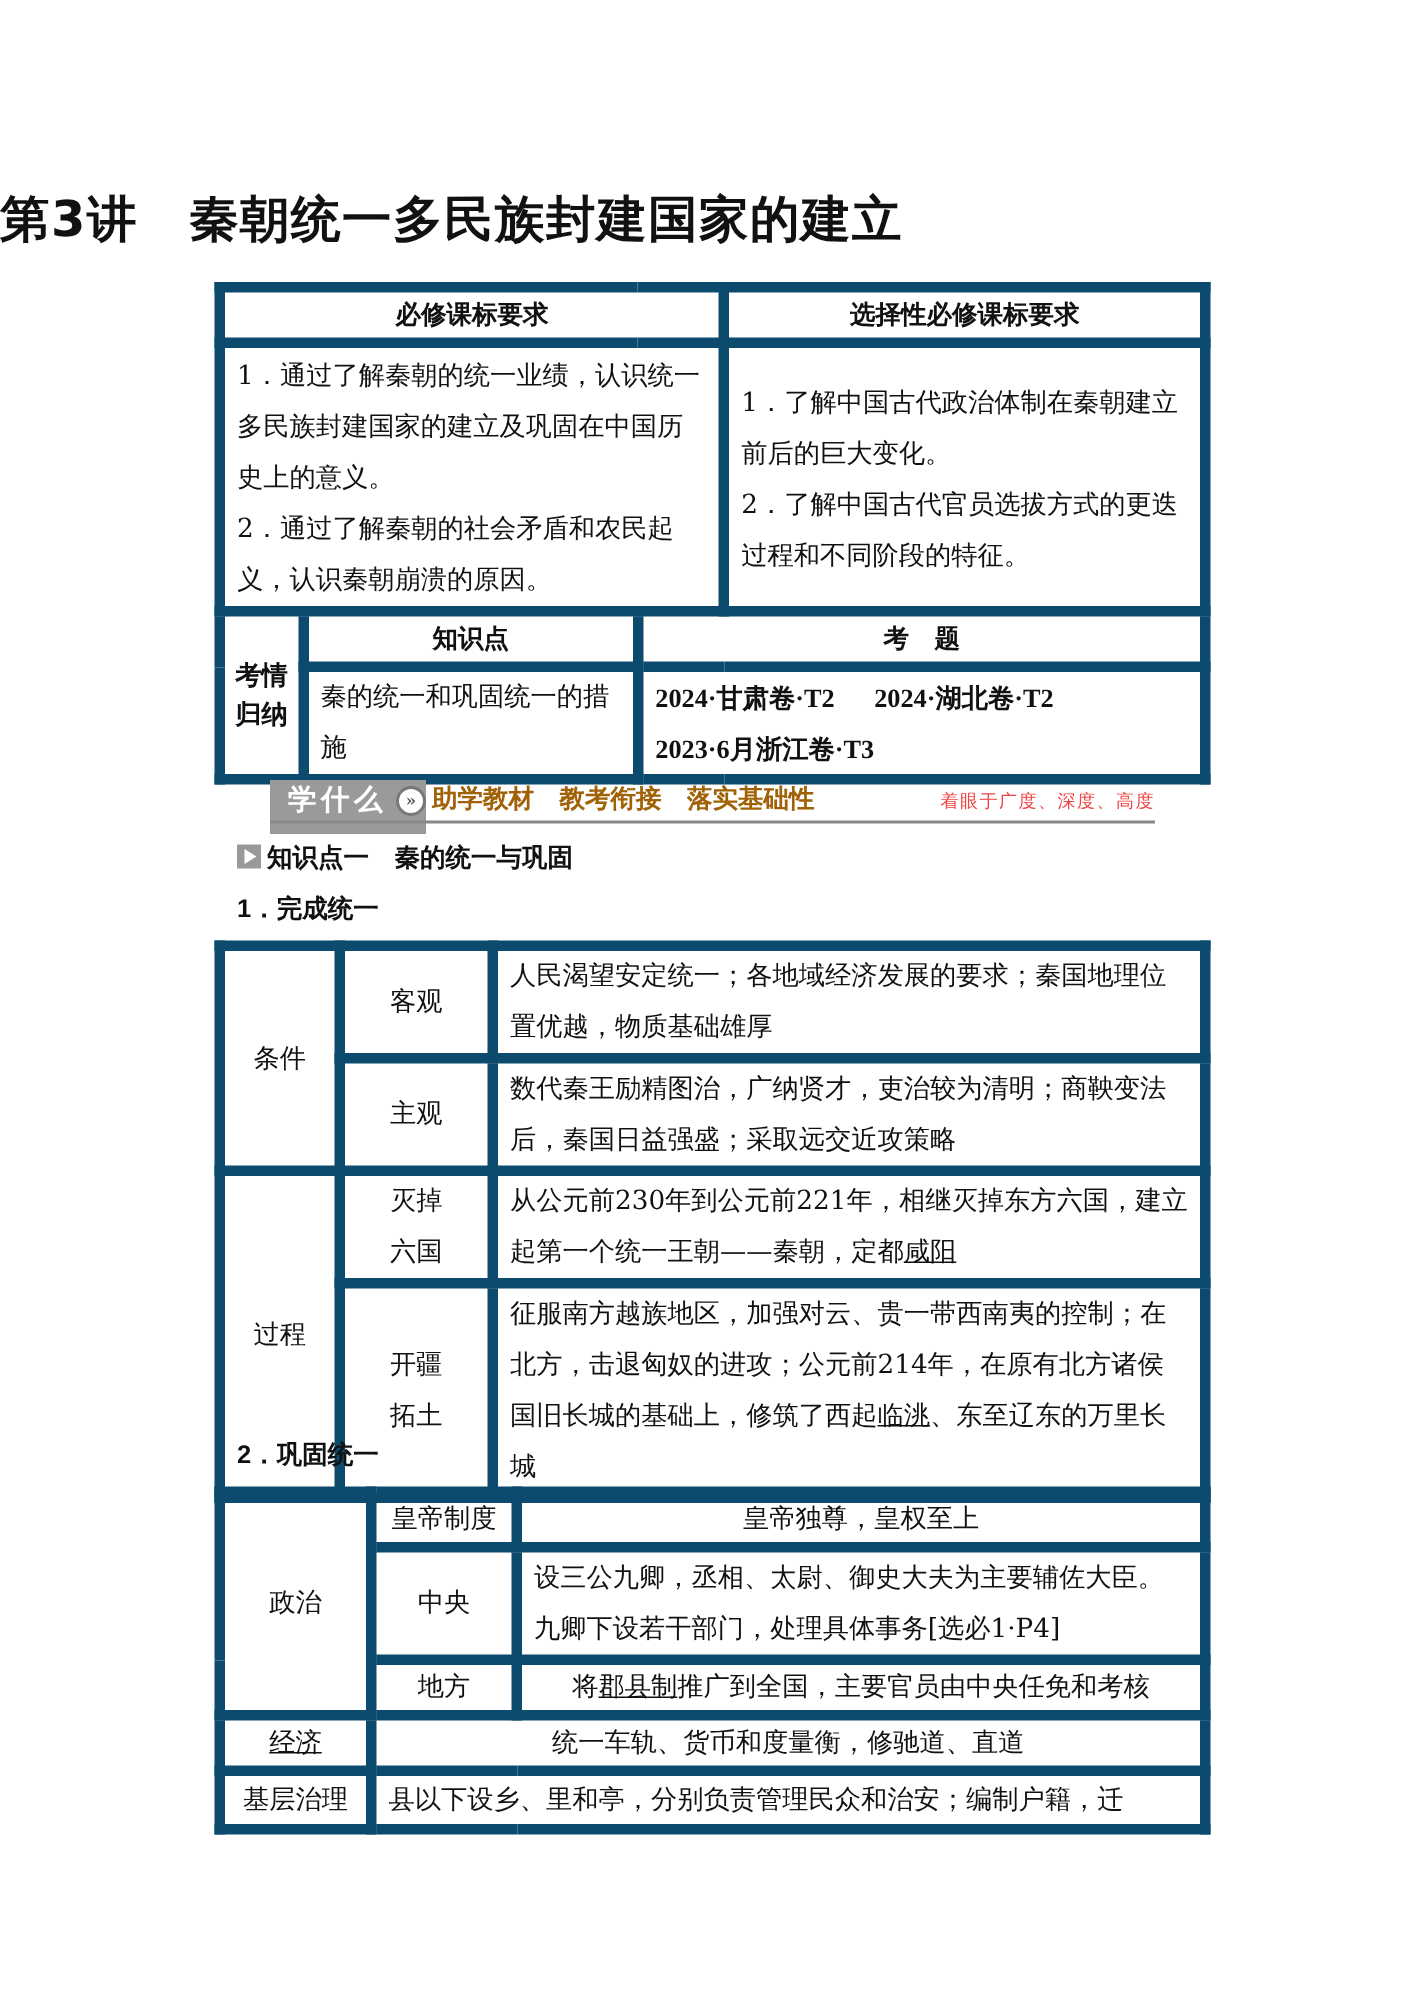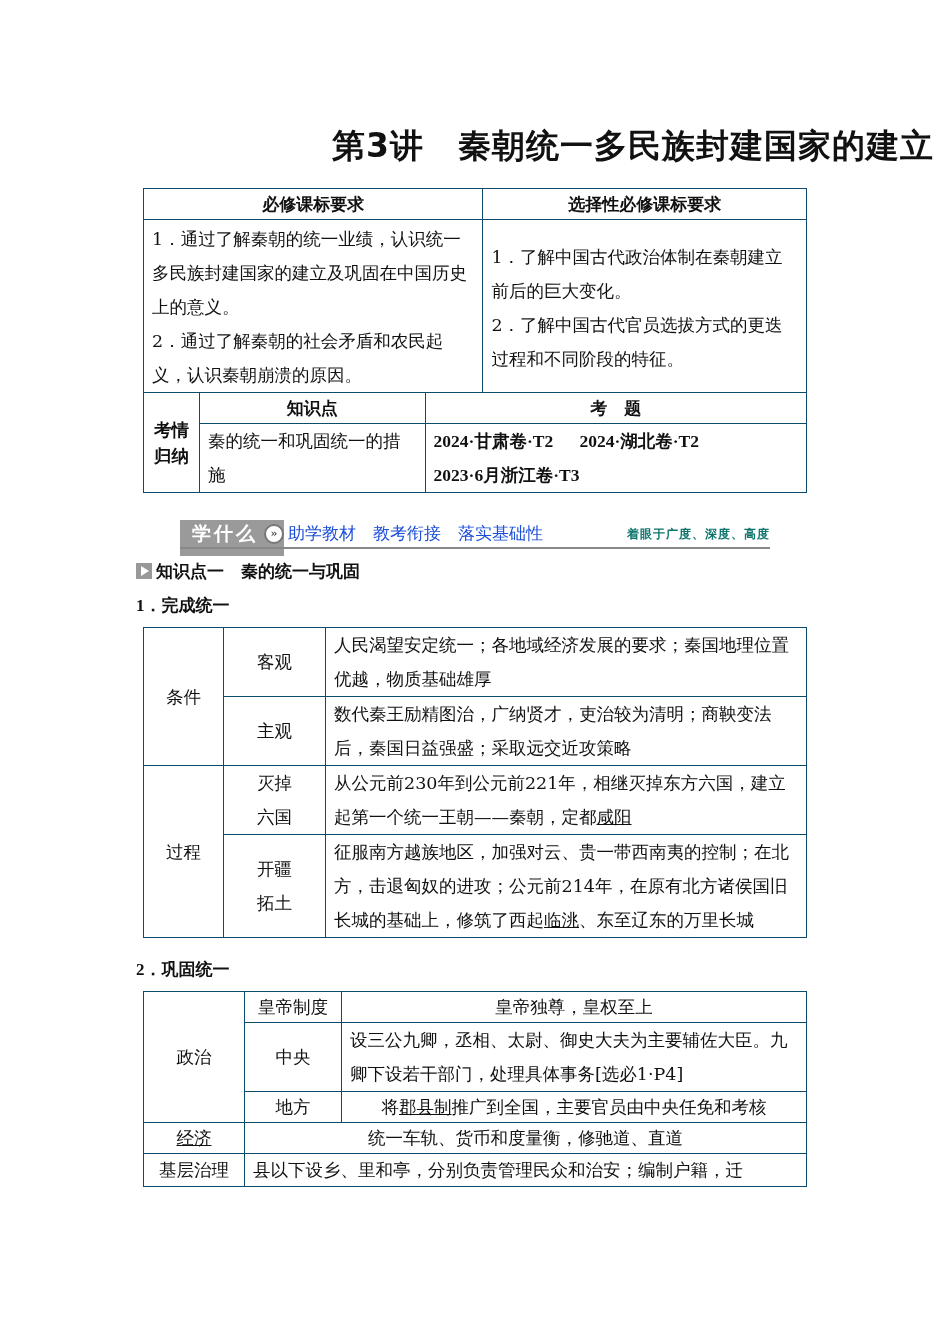--- a/index.html
+++ b/index.html
@@ -1,30 +1,30 @@
 <!DOCTYPE html>
 <html><head>
 <meta charset="utf-8">
 <style>
   html, body { margin:0; padding:0; background:#fff; }
   body { width:950px; height:1344px; position:relative; font-family:"DejaVu Serif","Liberation Serif",serif; color:#111; overflow:hidden; }
-  .title { position:absolute; left:0; width:934px; top:124px; text-align:right; font-family:"DejaVu Sans","Liberation Sans",sans-serif; font-weight:bold; font-size:33px; letter-spacing:1px; }
+  .title { position:absolute; left:0; width:934px; top:124px; text-align:left; font-family:"DejaVu Sans","Liberation Sans",sans-serif; font-weight:bold; font-size:33px; letter-spacing:1px; }
   table { border-collapse:collapse; position:absolute; font-size:17.5px; }
-  td, th { border:1px solid #0c4a6e; padding:0 8px; vertical-align:middle; line-height:34px; }
+  td, th { border:7px solid #0c4a6e; padding:0 8px; vertical-align:middle; line-height:34px; }
   th { font-family:"DejaVu Sans","Liberation Sans",sans-serif; font-weight:bold; text-align:center; line-height:30px; font-size:17px; }
   .c { text-align:center; }
   .b { font-weight:bold; font-family:"DejaVu Sans","Liberation Sans",sans-serif; }
   .u { text-decoration:underline; }
   .banner { position:absolute; left:180px; top:518px; width:590px; height:30px; }
   .banner .tag { position:absolute; left:0; top:2px; width:92px; height:36px; background:#9a9a9a; color:#fff; font-family:"DejaVu Sans",sans-serif; font-size:19px; font-weight:bold; line-height:26px; padding-left:12px; letter-spacing:3px; }
   .banner .circ { position:absolute; left:84px; top:6px; width:16px; height:16px; border-radius:50%; border:2px solid #777; background:#fff; font-size:11px; line-height:16px; text-align:center; color:#555; font-weight:bold; }
-  .banner .slogan { position:absolute; left:108px; top:2px; font-family:"DejaVu Sans",sans-serif; font-weight:normal; font-size:17px; line-height:26px; color:#1d4ed8; word-spacing:8px; }
-  .banner .sub { position:absolute; right:0; top:8px; font-size:12px; color:#0f766e; letter-spacing:1px;font-weight:bold; }
+  .banner .slogan { position:absolute; left:108px; top:2px; font-family:"DejaVu Sans",sans-serif; font-weight:bold; font-size:17px; line-height:26px; color:#a16207; word-spacing:8px; }
+  .banner .sub { position:absolute; right:0; top:8px; font-size:12px; color:#ef4444; letter-spacing:1px; }
   .banner .rule { position:absolute; left:0; right:0; top:29px; height:2px; background:#888; }
-  .sec { position:absolute; left:136px; font-family:Liberation Serif, serif; font-weight:bold; font-size:17px; }
+  .sec { position:absolute; left:158px; font-family:Liberation Sans, sans-serif; font-weight:bold; font-size:17px; }
   .tri { display:inline-block; width:16px; height:16px; background:#999; position:relative; vertical-align:-2px; margin-right:4px; }
   .tri:after { content:""; position:absolute; left:5px; top:3px; border-left:8px solid #fff; border-top:5px solid transparent; border-bottom:5px solid transparent; }
 </style>
 </head>
 <body>
 
 <div class="title">第3讲　秦朝统一多民族封建国家的建立</div>
 
 <table style="left:143px; top:188px; width:664px;">
   <colgroup>

